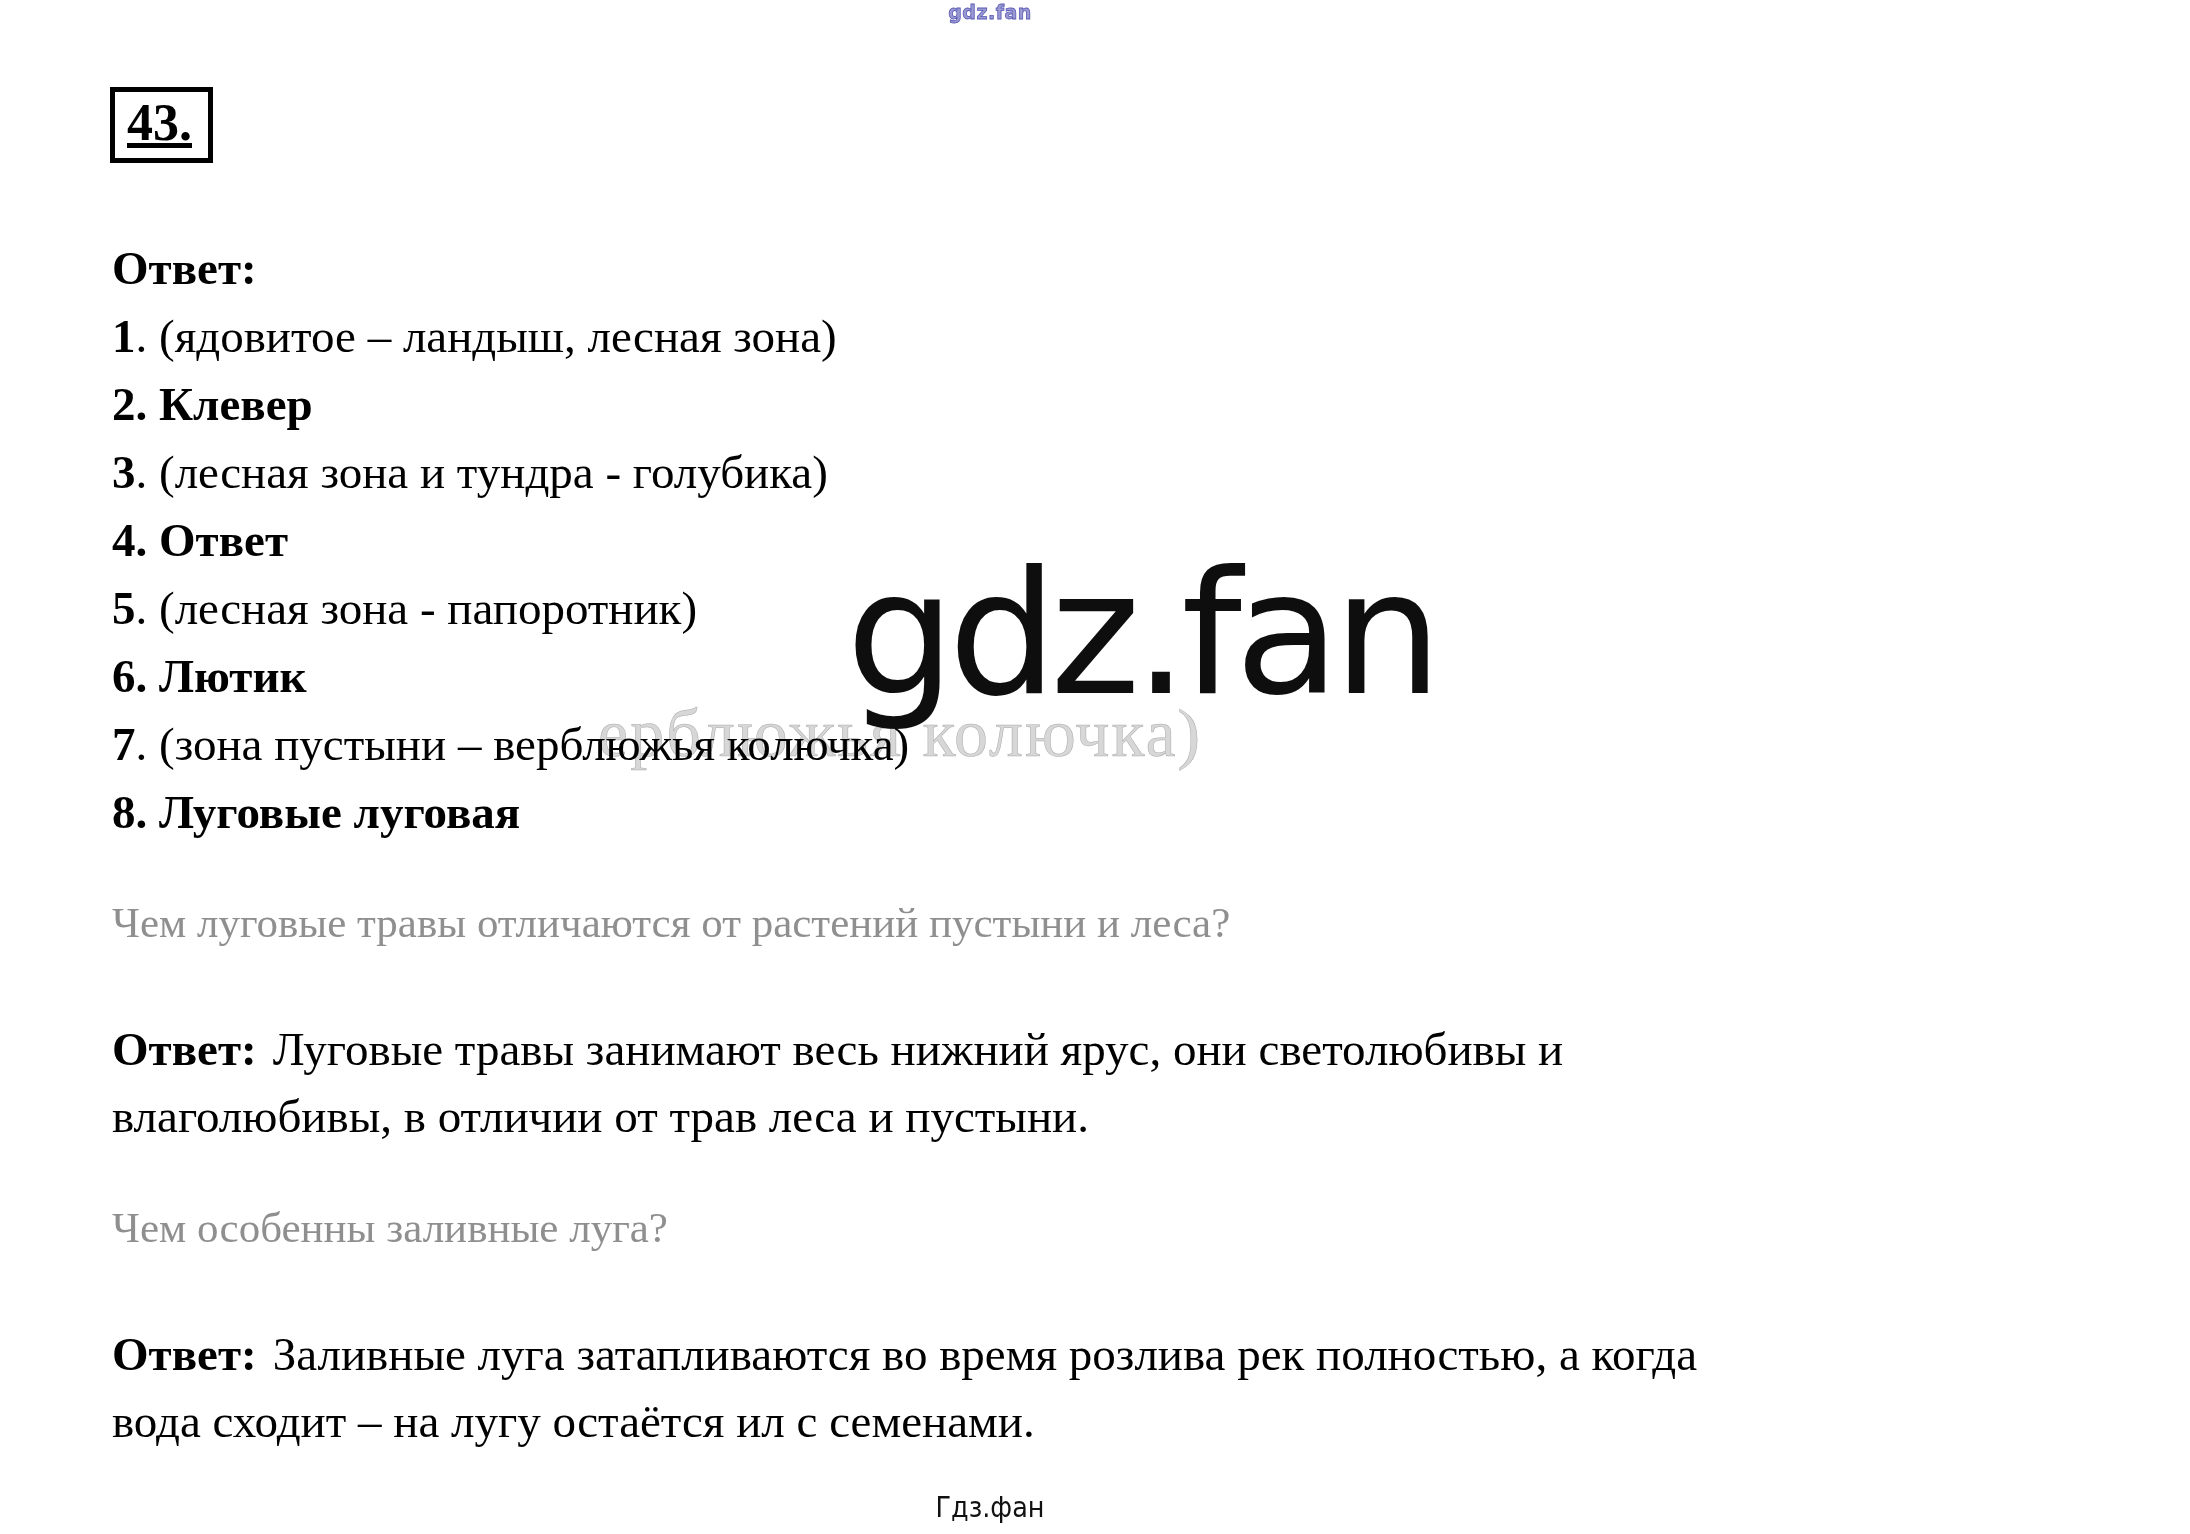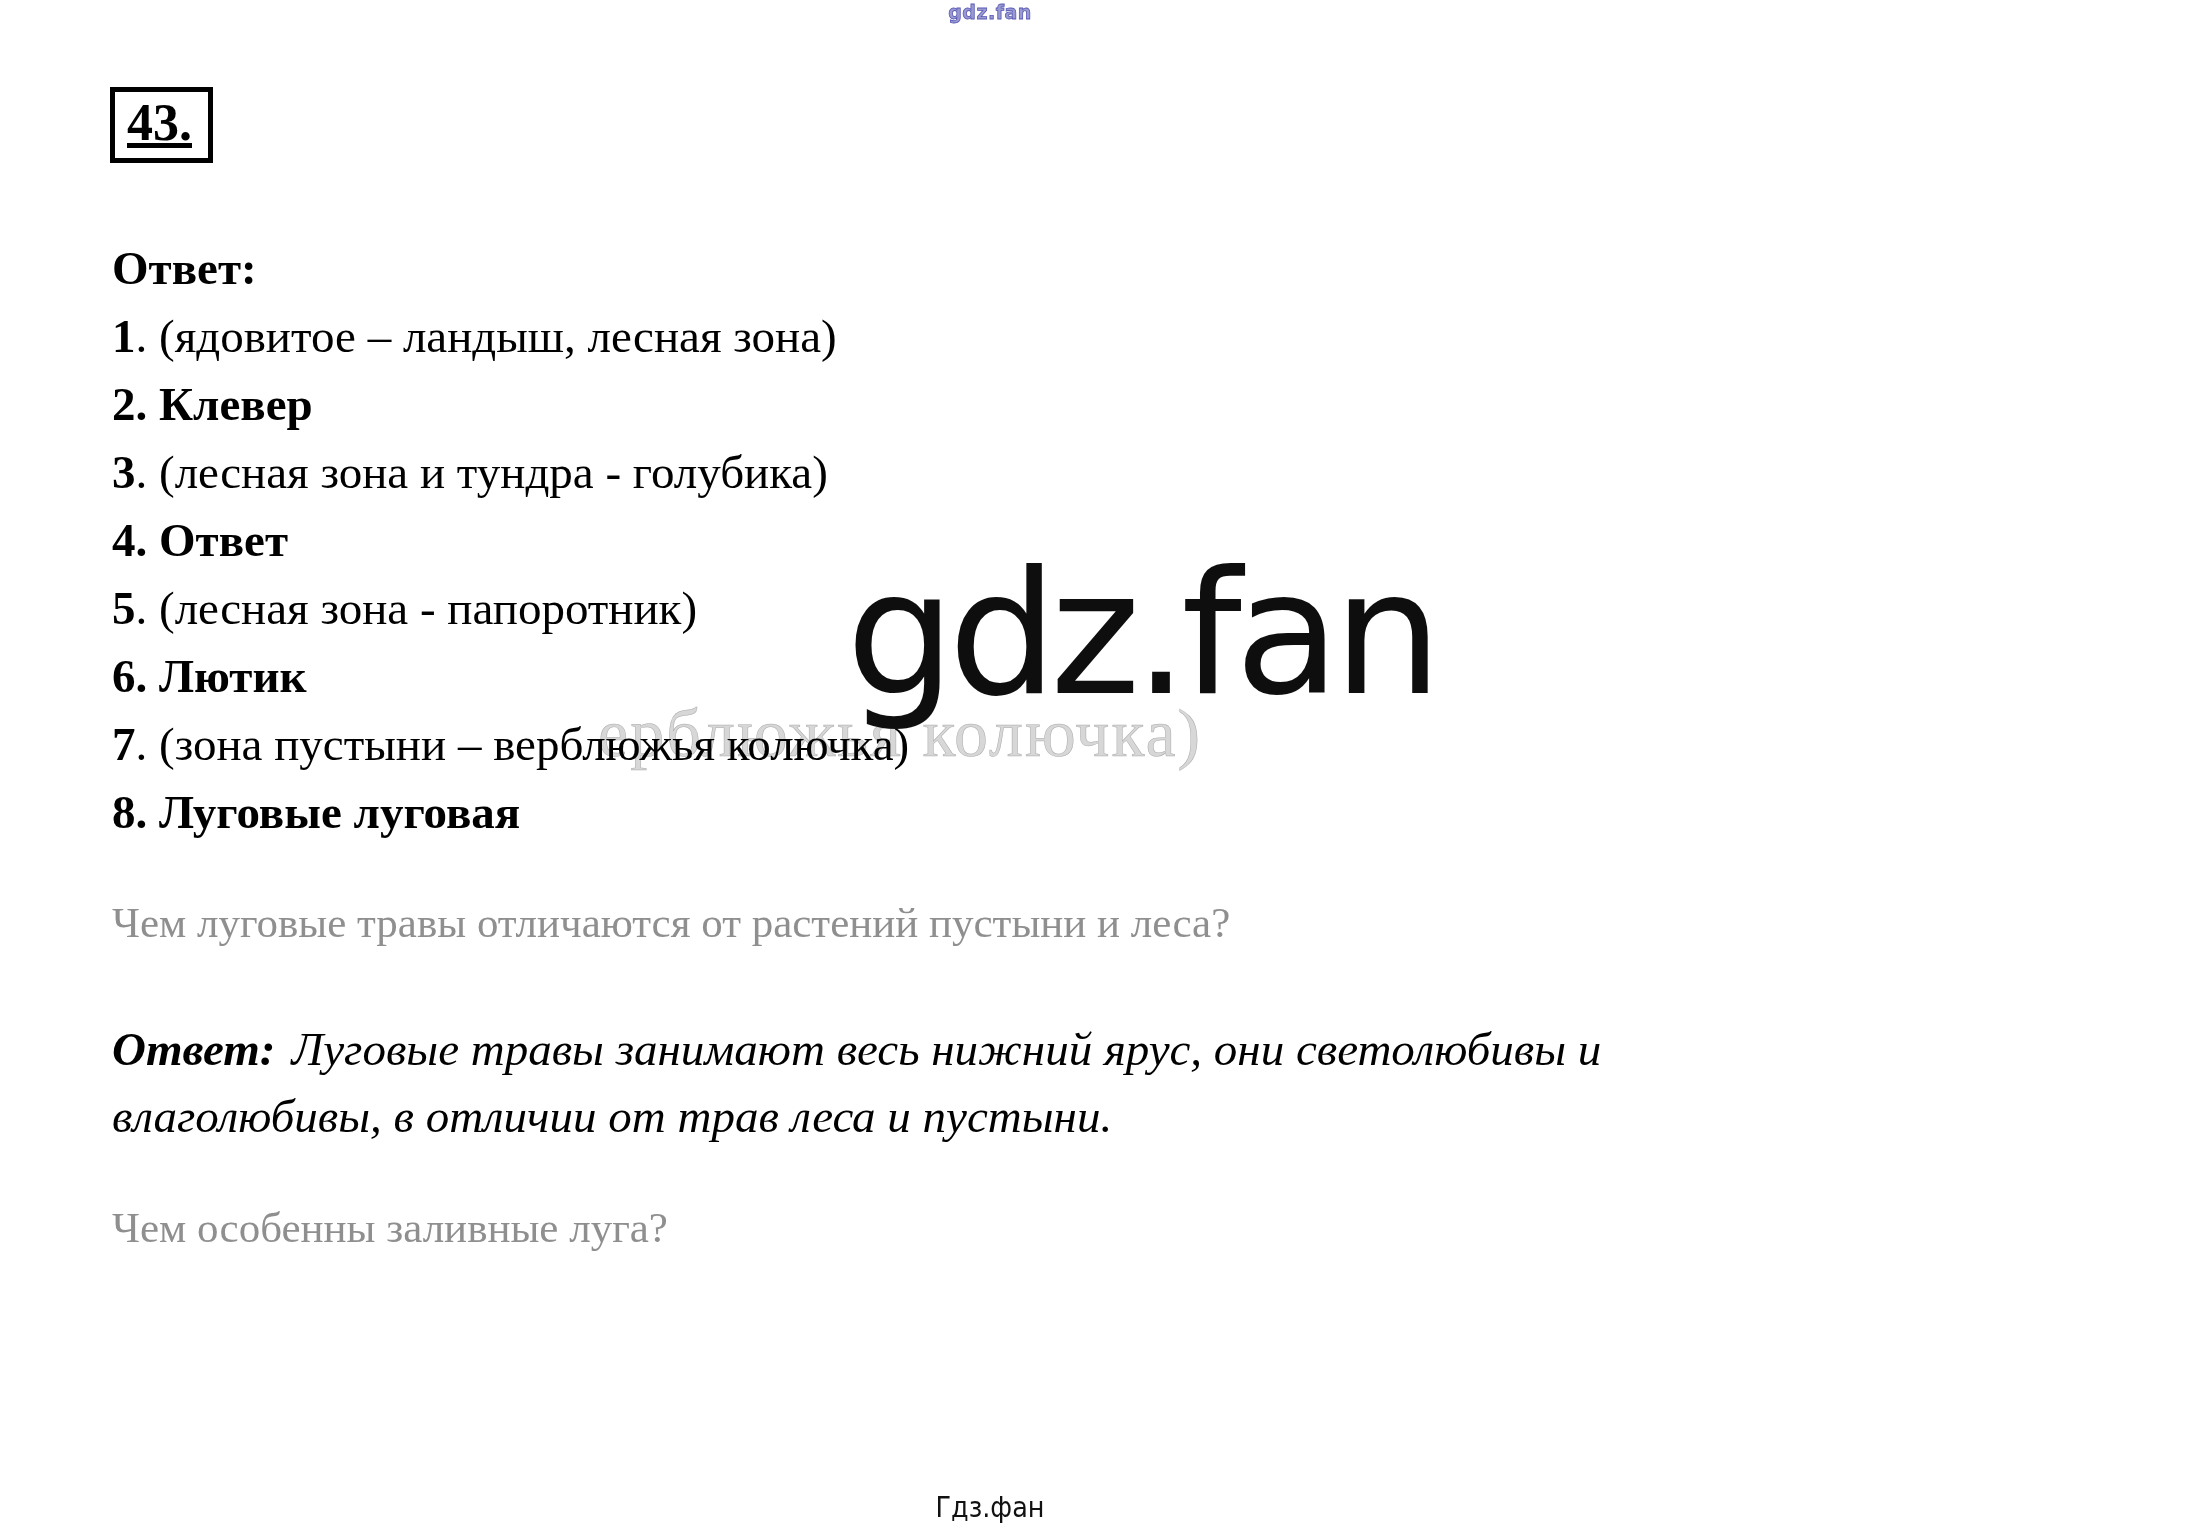--- a/index.html
+++ b/index.html
@@ -88,21 +88,21 @@
   .question-1 { top: 898px; }
   .question-2 { top: 1203px; }
 
   .answer-para {
     position: absolute;
     left: 112px;
     width: 1995px;
     font-size: 47px;
     line-height: 67px;
   }
-  .answer-1 { top: 1016px; font-style: italic; }
+  .answer-1 { top: 1016px; }
   .answer-2 { top: 1321px; }
   .answer-para .label { font-weight: bold; margin-right: 16px; }
   .answer-para .body { white-space: pre-line; }
 
   .footer {
     position: absolute;
     top: 1490px; left: 0; width: 100%;
     text-align: center;
     font-family: "DejaVu Sans", sans-serif;
     font-size: 29px;
@@ -140,16 +140,20 @@
 
   <div class="question question-1">Чем луговые травы отличаются от растений пустыни и леса?</div>
 
   <div class="answer-para answer-1">
     <span class="label">Ответ:</span><span class="body">Луговые травы занимают весь нижний ярус, они светолюбивы и
 влаголюбивы, в отличии от трав леса и пустыни.</span>
   </div>
 
   <div class="question question-2">Чем особенны заливные луга?</div>
 
+  <div class="answer-para answer-2">
+    <span class="label">Ответ:</span><span class="body">Заливные луга затапливаются во время розлива рек полностью, а когда
+вода сходит – на лугу остаётся ил с семенами.</span>
+  </div>
 
   <div class="footer">Гдз.фан</div>
 
 </div>
 
 </body></html>

